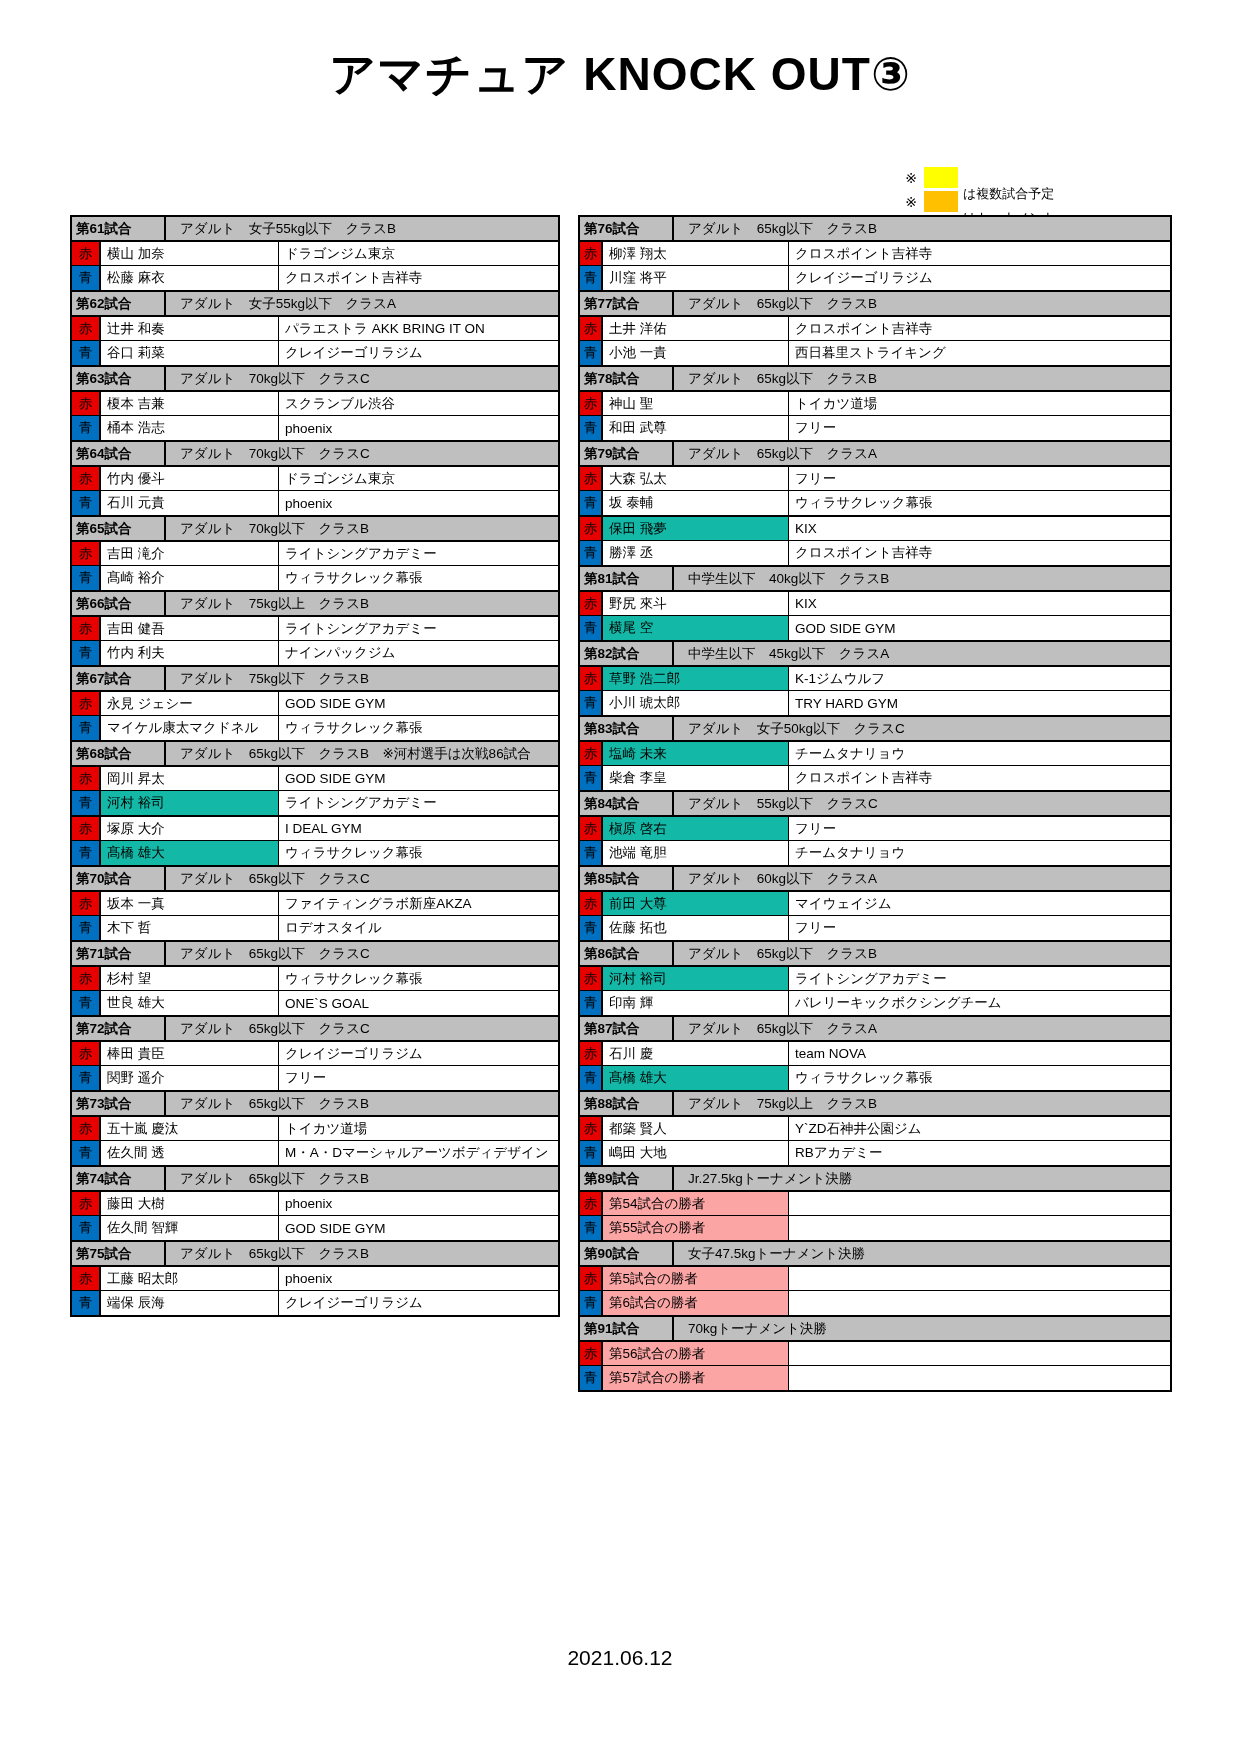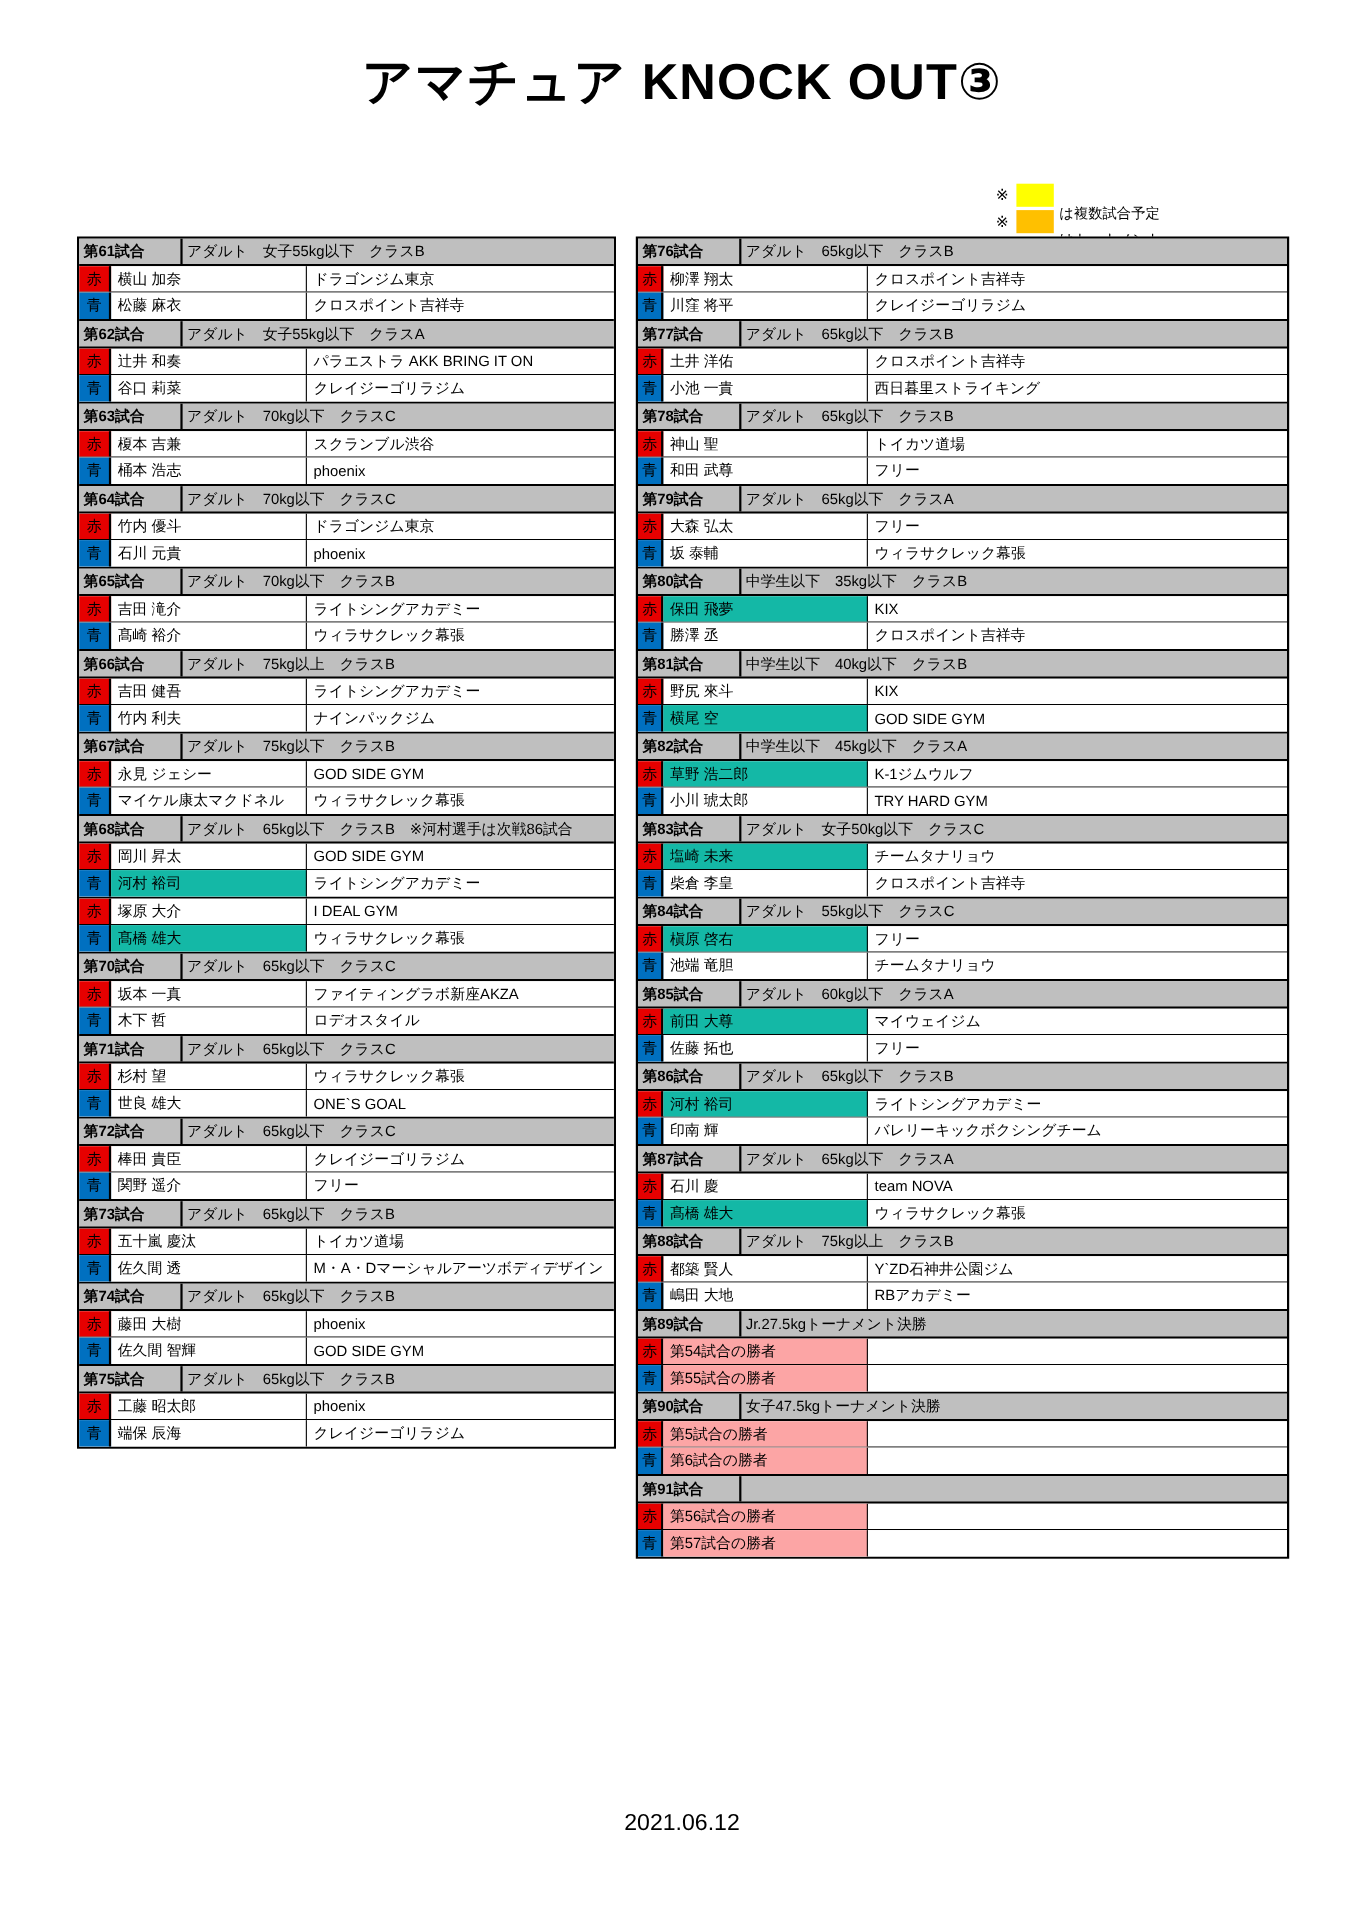--- a/index.html
+++ b/index.html
@@ -26,21 +26,21 @@
   .mtable{position:absolute;top:215px;border:2px solid #000;background:#fff;}
   #col-left{left:70px;width:486px;}
   #col-right{left:578px;width:590px;}
 
   .match-block{border-bottom:2px solid #000;}
   .mtable .match-block:last-child{border-bottom:none;}
 
   .m-header{display:flex;background:#BFBFBF;border-bottom:2px solid #000;height:25px;box-sizing:border-box;}
   .m-no{width:94px;border-right:2px solid #000;box-sizing:border-box;font-weight:bold;
         font-size:13.5px;display:flex;align-items:center;padding-left:4px;white-space:nowrap;}
-  .m-cat{flex:1;font-size:13.5px;display:flex;align-items:center;padding-left:4px;white-space:nowrap;overflow:hidden;}
+  .m-cat{flex:1;font-size:13.5px;display:flex;align-items:center;padding-left:14px;white-space:nowrap;overflow:hidden;}
 
   .f-row{display:flex;height:24px;border-bottom:1px solid #000;box-sizing:border-box;background:#fff;}
   .f-row.blue-row{border-bottom:none;}
   .f-badge{width:29px;border-right:2px solid #000;box-sizing:border-box;display:flex;
            align-items:center;justify-content:center;font-size:13.5px;color:#000;flex:none;}
   #col-right .f-badge{width:23px;}
   .f-badge.red{background:#E60000;}
   .f-badge.blue{background:#0070C0;}
   .f-name{border-right:1px solid #000;box-sizing:border-box;display:flex;align-items:center;
           padding-left:6px;font-size:13.5px;white-space:nowrap;overflow:hidden;flex:none;}
@@ -369,24 +369,20 @@
           <div class="f-name">大森 弘太</div>
           <div class="f-gym">フリー</div>
         </div>
         <div class="f-row blue-row">
           <div class="f-badge blue">青</div>
           <div class="f-name">坂 泰輔</div>
           <div class="f-gym">ウィラサクレック幕張</div>
         </div>
       </div>
       <div class="match-block">
-        <div class="m-header">
-          <div class="m-no">第80試合</div>
-          <div class="m-cat">中学生以下　35kg以下　クラスB</div>
-        </div>
         <div class="f-row red-row">
           <div class="f-badge red">赤</div>
           <div class="f-name hl-yellow">保田 飛夢</div>
           <div class="f-gym">KIX</div>
         </div>
         <div class="f-row blue-row">
           <div class="f-badge blue">青</div>
           <div class="f-name">勝澤 丞</div>
           <div class="f-gym">クロスポイント吉祥寺</div>
         </div>
@@ -547,20 +543,21 @@
         </div>
         <div class="f-row blue-row">
           <div class="f-badge blue">青</div>
           <div class="f-name hl-orange">第6試合の勝者</div>
           <div class="f-gym"></div>
         </div>
       </div>
       <div class="match-block">
         <div class="m-header">
           <div class="m-no">第91試合</div>
+          <div class="m-cat">70kgトーナメント決勝</div>
         </div>
         <div class="f-row red-row">
           <div class="f-badge red">赤</div>
           <div class="f-name hl-orange">第56試合の勝者</div>
           <div class="f-gym"></div>
         </div>
         <div class="f-row blue-row">
           <div class="f-badge blue">青</div>
           <div class="f-name hl-orange">第57試合の勝者</div>
           <div class="f-gym"></div>

